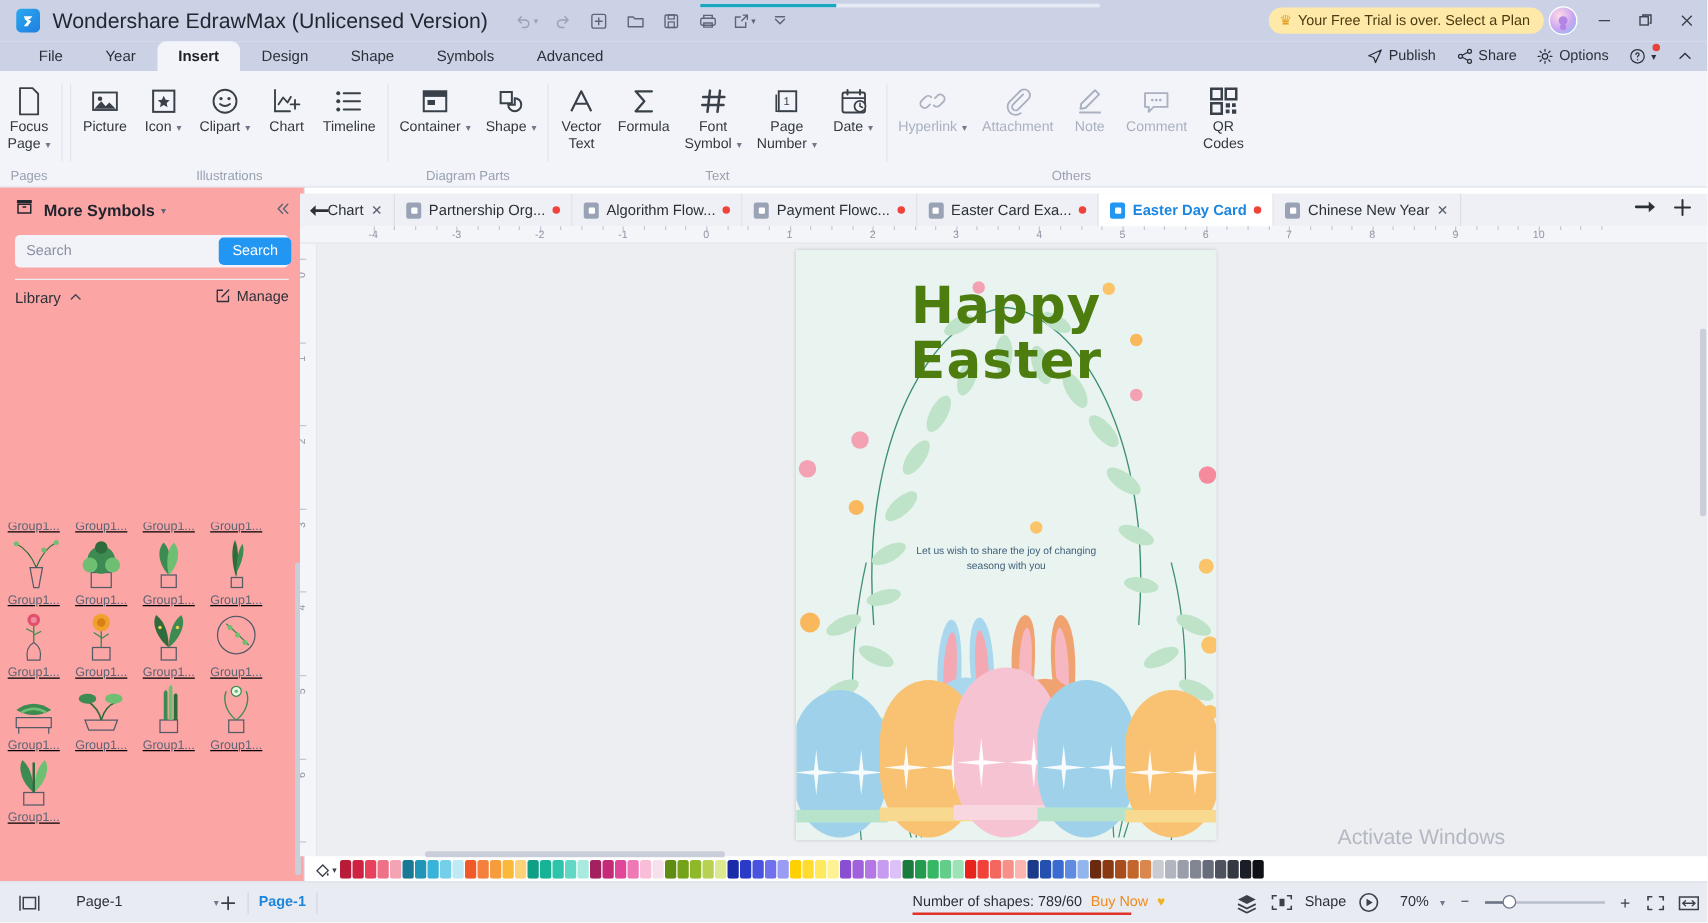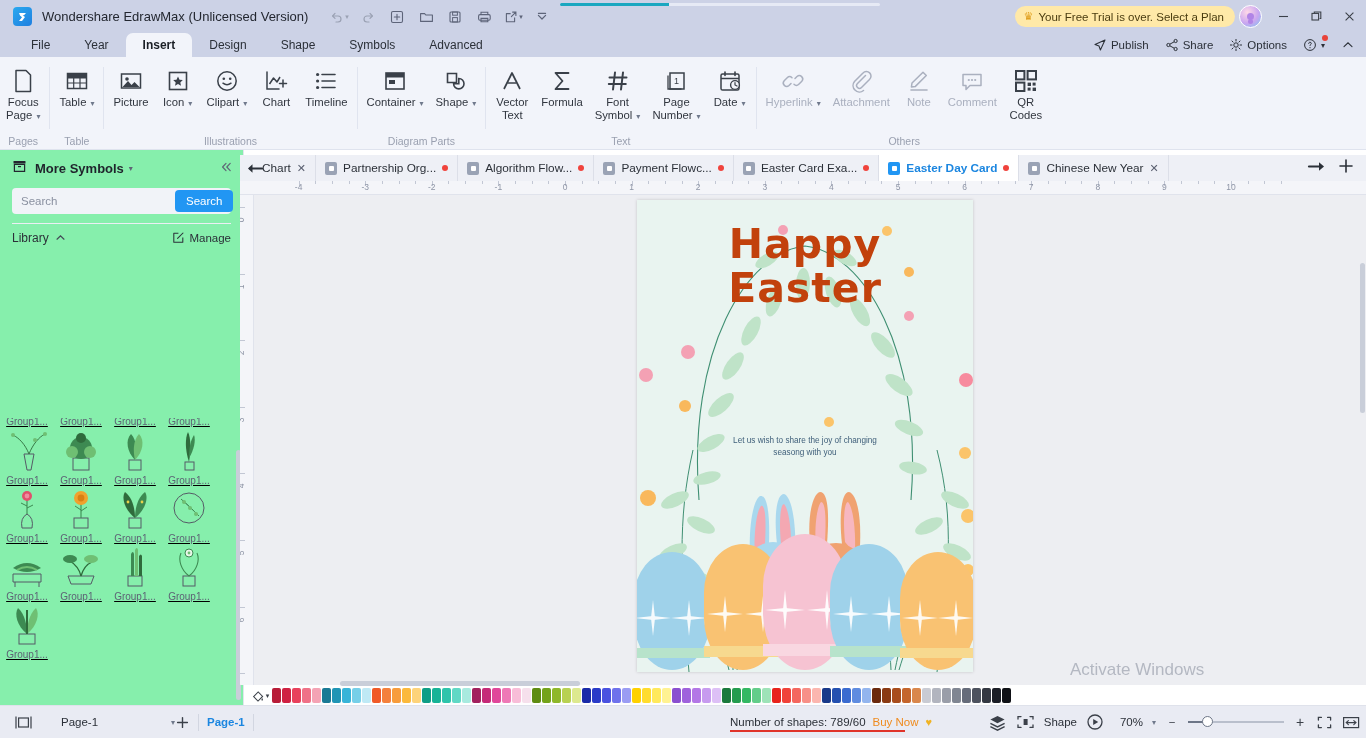--- a/index.html
+++ b/index.html
@@ -22,21 +22,21 @@
     position:absolute; left:560px; top:3px; width:320px; height:3px;
     background:#e6eaf5; border-radius:2px; overflow:hidden;
   }
   .topprogress > i { display:block; height:100%; width:34%; background:#1aa7c0; }
   .applogo {
     width:19px; height:19px; margin-left:13px; border-radius:4px;
     background:linear-gradient(140deg,#2aa9ef,#1f7fe0);
     display:flex; align-items:center; justify-content:center;
     color:#fff; font-size:12px; font-weight:bold; flex:none;
   }
-  .apptitle { margin-left:10px; font-size:13px; color:#232730; white-space:nowrap; }
+  .apptitle { margin-left:10px; font-size:17px; color:#232730; white-space:nowrap; }
   .tb-icons { display:flex; align-items:center; margin-left:18px; gap:3px; }
   .tb-ic {
     width:26px; height:24px; display:flex; align-items:center; justify-content:center;
     color:#8b92a8; font-size:13px; border-radius:3px;
   }
   .tb-ic.on { color:#5d6479; }
   .tb-ic svg { display:block; }
   .trial {
     position:absolute; right:131px; top:6px; height:21px;
     background:#ffe9a8; border-radius:11px; padding:0 11px 0 9px;
@@ -104,21 +104,21 @@
     text-align:center;
   }
   .rbtn .ic { height:30px; display:flex; align-items:center; justify-content:center; color:#3a4049; }
   .rbtn .lb { font-size:11.3px; line-height:13px; color:#31363f; white-space:nowrap; }
   .rbtn.dim .ic, .rbtn.dim .lb { color:#aab0bf; }
   .inlinecv { font-size:8px; color:#70798c; margin-left:4px; }
 
   
   .leftpanel {
     position:absolute; left:0; top:150px; width:244px; height:555px;
-    background:#86efac; border-right:1px solid #e2e5ee;
+    background:#fca5a5; border-right:1px solid #e2e5ee;
   }
   .lp-head {
     height:36px; display:flex; align-items:center; padding:0 10px 0 12px;
   }
   .lp-head .t { font-size:13px; font-weight:bold; color:#1f232b; margin-left:8px; }
   .lp-head .caret { font-size:8px; color:#5e6575; margin-left:5px; }
   .lp-collapse { margin-left:auto; color:#5e6575; font-size:13px; }
   .searchrow { margin:2px 12px 0; height:26px; background:#f1f3f8; border-radius:4px; display:flex; align-items:center; }
   .searchrow input {
     flex:1; border:0; background:transparent; outline:none;
@@ -206,21 +206,21 @@
     background:#edeef2; overflow:hidden;
   }
   .page {
     position:absolute; left:383px; top:5px; width:336px; height:472px;
     background:#fff; box-shadow:0 0 3px rgba(0,0,0,.18);
   }
   .card { position:absolute; inset:0; background:#e9f4f0; overflow:hidden; }
   .cardtitle {
     position:absolute; left:0; top:22px; width:100%; text-align:center;
     font-family:"DejaVu Sans", sans-serif; font-weight:bold;
-    font-size:41px; line-height:44px; color:#c2410c;
+    font-size:41px; line-height:44px; color:#4d7c0f;
     letter-spacing:1px;
   }
   .cardsub {
     position:absolute; left:0; top:235px; width:100%; text-align:center;
     font-size:8.2px; line-height:12px; color:#3f5f7a;
   }
   .canvas-sb-v { position:absolute; right:1px; top:68px; width:5px; height:150px; background:#c9ced9; border-radius:3px; }
 
   .activatewm {
     position:absolute; left:1070px; top:660px; font-size:17px; color:#b4b8c2;
@@ -438,35 +438,20 @@
                 <path d="M6 2.5h10l4.5 4.5v16.5H6z" stroke="currentColor" stroke-width="1.5" fill="none" stroke-linejoin="round"></path>
               </svg>
             </div>
             <div class="lb">Focus</div>
             <div class="lb">Page<span class="inlinecv">▾</span></div>
           </div>
         </div>
         <div class="glabel">Pages</div>
       </div>
       <div class="rsep"></div>
-      <div class="rgroup">
-        <div class="rrow">
-          <div class="rbtn">
-            <div class="ic">
-              <svg width="24" height="24" viewBox="0 0 24 24">
-                <rect x="2.5" y="4.5" width="19" height="15" stroke="currentColor" stroke-width="1.5" fill="none"></rect>
-                <path d="M2.5 9h19M2.5 14h19M8.7 4.5v15M15 4.5v15" stroke="currentColor" stroke-width="1.2"></path>
-                <rect x="2.5" y="4.5" width="19" height="4.5" fill="currentColor"></rect>
-              </svg>
-            </div>
-            <div class="lb">Table<span class="inlinecv">▾</span></div>
-          </div>
-        </div>
-        <div class="glabel">Table</div>
-      </div>
       <div class="rsep"></div>
       <div class="rgroup">
         <div class="rrow">
           <div class="rbtn">
             <div class="ic">
               <svg width="24" height="24" viewBox="0 0 24 24">
                 <rect x="2.5" y="5" width="19" height="14" stroke="currentColor" stroke-width="1.5" fill="none"></rect>
                 <circle cx="8" cy="10" r="1.8" fill="currentColor"></circle>
                 <path d="M3.5 18l5.5-6 3.5 4 3-3 5 5z" fill="currentColor"></path>
               </svg>

